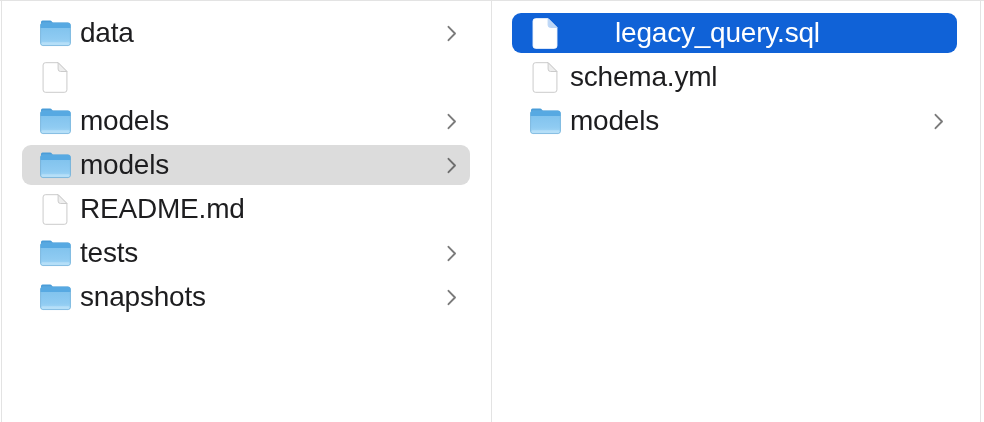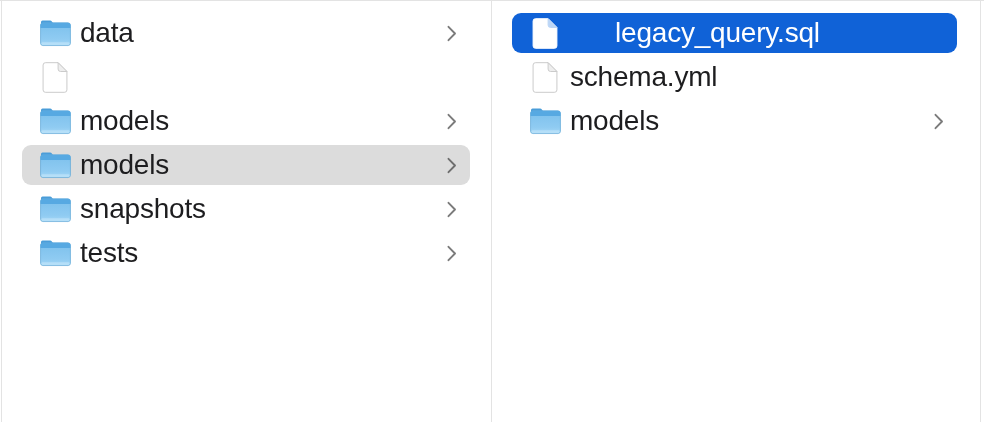--- a/index.html
+++ b/index.html
@@ -196,60 +196,71 @@
           <span class="chevron">
             <svg viewBox="0 0 10 17" width="10" height="17" aria-hidden="true">
     <path d="M1.5 1.8 L8 8.5 L1.5 15.2" fill="none" stroke="currentColor" stroke-width="1.9" stroke-linecap="round" stroke-linejoin="round"></path>
   </svg>
           </span>
         </div>
       </div>
       <div class="row">
         <div class="row-inner">
           <span class="icon-box">
+            <svg class="file-svg" viewBox="0 0 26 32" width="26" height="31" aria-hidden="true">
+    <path class="page" d="M3.2 0.7 L16.2 0.7 L25.3 9.8 L25.3 28.8 Q25.3 31.3 22.8 31.3 L3.2 31.3 Q0.7 31.3 0.7 28.8 L0.7 3.2 Q0.7 0.7 3.2 0.7 Z"></path>
+    <path class="fold" d="M16.2 0.7 L16.2 7.3 Q16.2 9.8 18.7 9.8 L25.3 9.8 Z"></path>
+  </svg>
+          </span>
+          <span class="label">README.md</span>
+        </div>
+      </div>
+      <div class="row">
+        <div class="row-inner">
+          <span class="icon-box">
+            <svg class="folder-svg" viewBox="0 0 34 29" width="33" height="28" aria-hidden="true">
+    <defs>
+      <linearGradient id="folderGrad" x1="0" y1="0" x2="0" y2="1">
+        <stop offset="0" stop-color="#7cc0ec"></stop>
+        <stop offset="0.72" stop-color="#8fcbf2"></stop>
+        <stop offset="1" stop-color="#a6d8f6"></stop>
+      </linearGradient>
+    </defs>
+    <path d="M2 6 L2 3.2 Q2 1.6 3.6 1.6 L11.4 1.6 Q12.6 1.6 13.2 2.5 L15 4.8 Z" fill="#4a9dd9"></path>
+    <rect x="1.5" y="4" width="31" height="23.5" rx="2.6" fill="url(#folderGrad)" stroke="#5ea6d6" stroke-width="0.7"></rect>
+    <path d="M1.5 9.2 L32.5 9.2 L32.5 6.6 Q32.5 4 29.9 4 L4.1 4 Q1.5 4 1.5 6.6 Z" fill="#57a9e2"></path>
+    <rect x="2.4" y="24.2" width="29.2" height="2.6" rx="1.3" fill="#b9e1f8" opacity="0.85"></rect>
+  </svg>
+          </span>
+          <span class="label">tests</span>
+          <span class="chevron">
+            <svg viewBox="0 0 10 17" width="10" height="17" aria-hidden="true">
+    <path d="M1.5 1.8 L8 8.5 L1.5 15.2" fill="none" stroke="currentColor" stroke-width="1.9" stroke-linecap="round" stroke-linejoin="round"></path>
+  </svg>
+          </span>
+        </div>
+      </div>
+      <div class="row">
+        <div class="row-inner">
+          <span class="icon-box">
             <svg class="folder-svg" viewBox="0 0 34 29" width="33" height="28" aria-hidden="true">
     <defs>
       <linearGradient id="folderGrad" x1="0" y1="0" x2="0" y2="1">
         <stop offset="0" stop-color="#7cc0ec"></stop>
         <stop offset="0.72" stop-color="#8fcbf2"></stop>
         <stop offset="1" stop-color="#a6d8f6"></stop>
       </linearGradient>
     </defs>
     <path d="M2 6 L2 3.2 Q2 1.6 3.6 1.6 L11.4 1.6 Q12.6 1.6 13.2 2.5 L15 4.8 Z" fill="#4a9dd9"></path>
     <rect x="1.5" y="4" width="31" height="23.5" rx="2.6" fill="url(#folderGrad)" stroke="#5ea6d6" stroke-width="0.7"></rect>
     <path d="M1.5 9.2 L32.5 9.2 L32.5 6.6 Q32.5 4 29.9 4 L4.1 4 Q1.5 4 1.5 6.6 Z" fill="#57a9e2"></path>
     <rect x="2.4" y="24.2" width="29.2" height="2.6" rx="1.3" fill="#b9e1f8" opacity="0.85"></rect>
   </svg>
           </span>
           <span class="label">snapshots</span>
-          <span class="chevron">
-            <svg viewBox="0 0 10 17" width="10" height="17" aria-hidden="true">
-    <path d="M1.5 1.8 L8 8.5 L1.5 15.2" fill="none" stroke="currentColor" stroke-width="1.9" stroke-linecap="round" stroke-linejoin="round"></path>
-  </svg>
-          </span>
-        </div>
-      </div>
-      <div class="row">
-        <div class="row-inner">
-          <span class="icon-box">
-            <svg class="folder-svg" viewBox="0 0 34 29" width="33" height="28" aria-hidden="true">
-    <defs>
-      <linearGradient id="folderGrad" x1="0" y1="0" x2="0" y2="1">
-        <stop offset="0" stop-color="#7cc0ec"></stop>
-        <stop offset="0.72" stop-color="#8fcbf2"></stop>
-        <stop offset="1" stop-color="#a6d8f6"></stop>
-      </linearGradient>
-    </defs>
-    <path d="M2 6 L2 3.2 Q2 1.6 3.6 1.6 L11.4 1.6 Q12.6 1.6 13.2 2.5 L15 4.8 Z" fill="#4a9dd9"></path>
-    <rect x="1.5" y="4" width="31" height="23.5" rx="2.6" fill="url(#folderGrad)" stroke="#5ea6d6" stroke-width="0.7"></rect>
-    <path d="M1.5 9.2 L32.5 9.2 L32.5 6.6 Q32.5 4 29.9 4 L4.1 4 Q1.5 4 1.5 6.6 Z" fill="#57a9e2"></path>
-    <rect x="2.4" y="24.2" width="29.2" height="2.6" rx="1.3" fill="#b9e1f8" opacity="0.85"></rect>
-  </svg>
-          </span>
-          <span class="label">tests</span>
           <span class="chevron">
             <svg viewBox="0 0 10 17" width="10" height="17" aria-hidden="true">
     <path d="M1.5 1.8 L8 8.5 L1.5 15.2" fill="none" stroke="currentColor" stroke-width="1.9" stroke-linecap="round" stroke-linejoin="round"></path>
   </svg>
           </span>
         </div>
       </div>
     </div>
   <div class="vdivider mid"></div>
   <div class="column contents">

